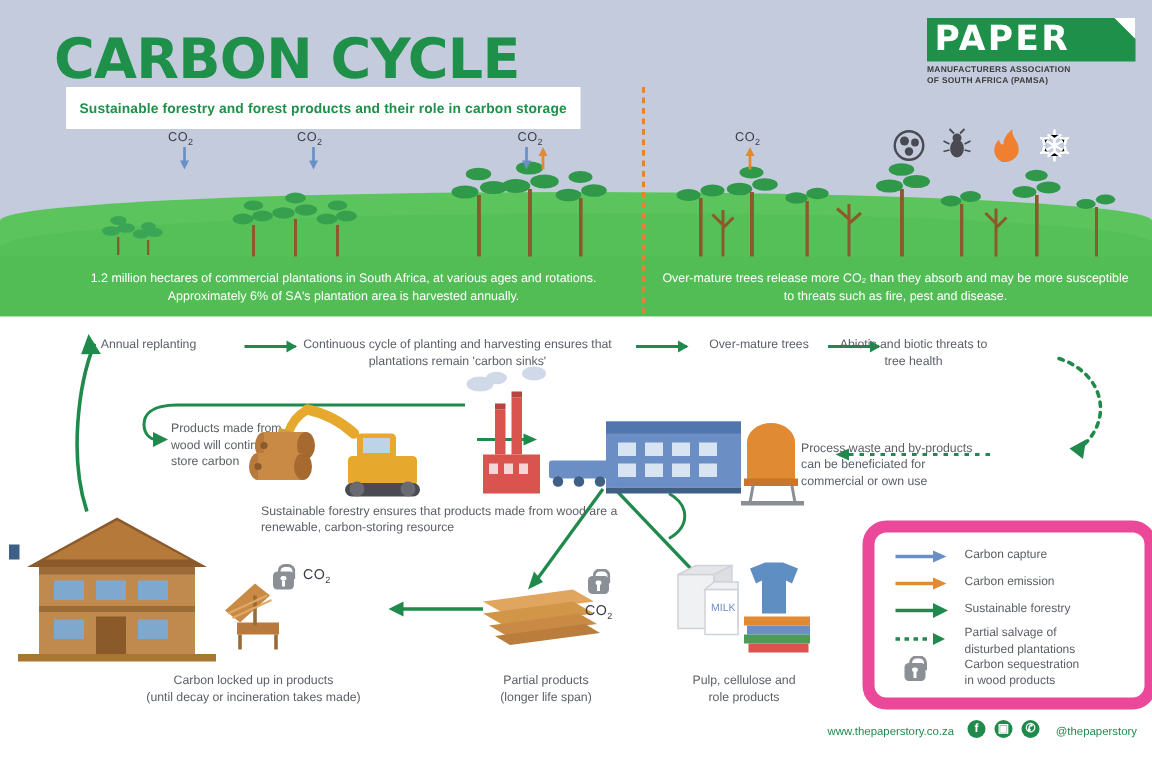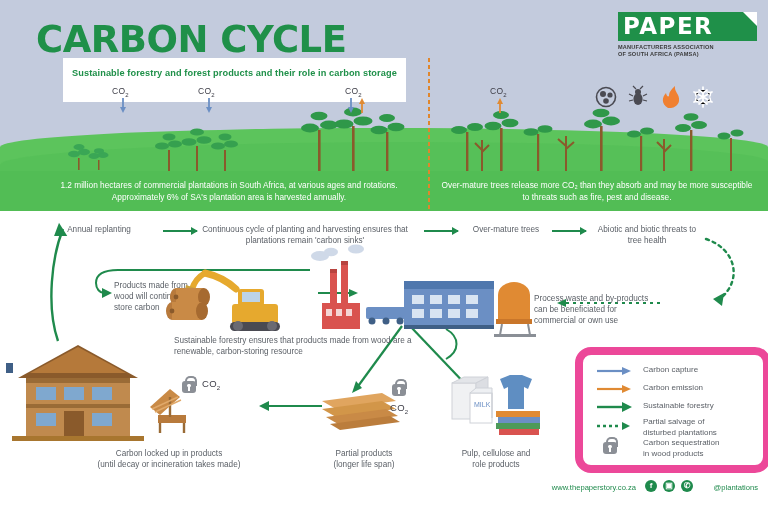--- a/index.html
+++ b/index.html
@@ -10,21 +10,21 @@
   .sky{position:absolute;left:0;top:0;width:768px;height:211px;background:#c3cbdd;}
   .hill{position:absolute;left:0;top:128px;width:768px;height:83px;background:#5cc45c;
         border-radius:100% 100% 0 0 / 38px 38px 0 0;}
   .hill2{position:absolute;left:0;top:142px;width:768px;height:69px;background:#55bf57;
         border-radius:70% 60% 0 0 / 30px 26px 0 0;opacity:.85;}
   .greenband{position:absolute;left:0;top:171px;width:768px;height:40px;background:#52bd55;}
 
   
   .title{position:absolute;left:36px;top:18px;font-size:37px;font-weight:bold;color:#1f9049;
          letter-spacing:-0.5px;font-family:"DejaVu Sans",sans-serif;}
-  .subbar{position:absolute;left:44px;top:58px;background:#ffffff;padding:4px 9px 22px 9px;margin-left:19px;}
+  .subbar{position:absolute;left:44px;top:58px;background:#ffffff;padding:4px 9px 6px 9px;}
   .subbar span{font-size:9.2px;font-weight:bold;color:#1f9049;letter-spacing:.1px;}
 
   
   .logo{position:absolute;right:10px;top:12px;width:140px;}
   .logobox{position:relative;width:139px;height:29px;background:#1f9049;}
   .logobox .ptxt{position:absolute;left:5px;top:1px;font-size:23px;font-weight:bold;color:#fff;
         letter-spacing:1.5px;font-family:"DejaVu Sans",sans-serif;}
   .fold{position:absolute;right:0;top:0;width:0;height:0;border-left:14px solid transparent;
         border-top:14px solid #ffffff;}
   .logosub{margin-top:3px;font-size:5.6px;color:#3b3b3b;line-height:7.2px;font-weight:bold;letter-spacing:.2px;}
@@ -233,21 +233,21 @@
 
   <div class="ftxt c" style="left:44px;top:224px;width:110px;">Annual replanting</div>
   <div class="sar" style="left:163px;top:230px;width:34px;"></div>
 
   <div class="ftxt c" style="left:200px;top:224px;width:210px;">Continuous cycle of planting and harvesting ensures that plantations remain 'carbon sinks'</div>
   <div class="sar" style="left:424px;top:230px;width:34px;"></div>
 
   <div class="ftxt c" style="left:464px;top:224px;width:84px;">Over-mature trees</div>
   <div class="sar" style="left:552px;top:230px;width:34px;"></div>
 
-  <div class="ftxt c" style="left:592px;top:224px;width:110px;text-align:center;">Abiotic and biotic threats to tree health</div>
+  <div class="ftxt c" style="left:554px;top:224px;width:110px;text-align:center;">Abiotic and biotic threats to tree health</div>
 
   <svg width="768" height="300" style="top:211px;">
 
     <path d="M58 130 C46 95 52 45 63 18" stroke="#1f8a4c" stroke-width="2.4" fill="none"></path>
     <path d="M58 12 L68 24 L55 26 Z" fill="#1f8a4c" transform="rotate(8 61 19)"></path>
 
     <path d="M310 59 L118 59 C100 59 96 66 96 72 C96 78 100 82 104 82" stroke="#1f8a4c" stroke-width="2" fill="none"></path>
     <path d="M102 77 L112 82 L102 87 Z" fill="#1f8a4c"></path>
 
     <path d="M706 28 C736 38 742 68 722 86" stroke="#1f8a4c" stroke-width="2.4" fill="none" stroke-dasharray="3 4" stroke-linecap="round"></path>
@@ -459,16 +459,16 @@
       <div>Carbon sequestration</div>
       <div>in wood products</div>
     </div>
   </div>
 
   <div class="footer">
     <div class="furl">www.thepaperstory.co.za</div>
     <div class="sicon" style="right:111px;">f</div>
     <div class="sicon" style="right:93px;">▣</div>
     <div class="sicon" style="right:75px;">✆</div>
-    <div class="fhandle">@plantations</div>
+    <div class="fhandle">@thepaperstory</div>
   </div>
 
 </div>
 
 </body></html>

